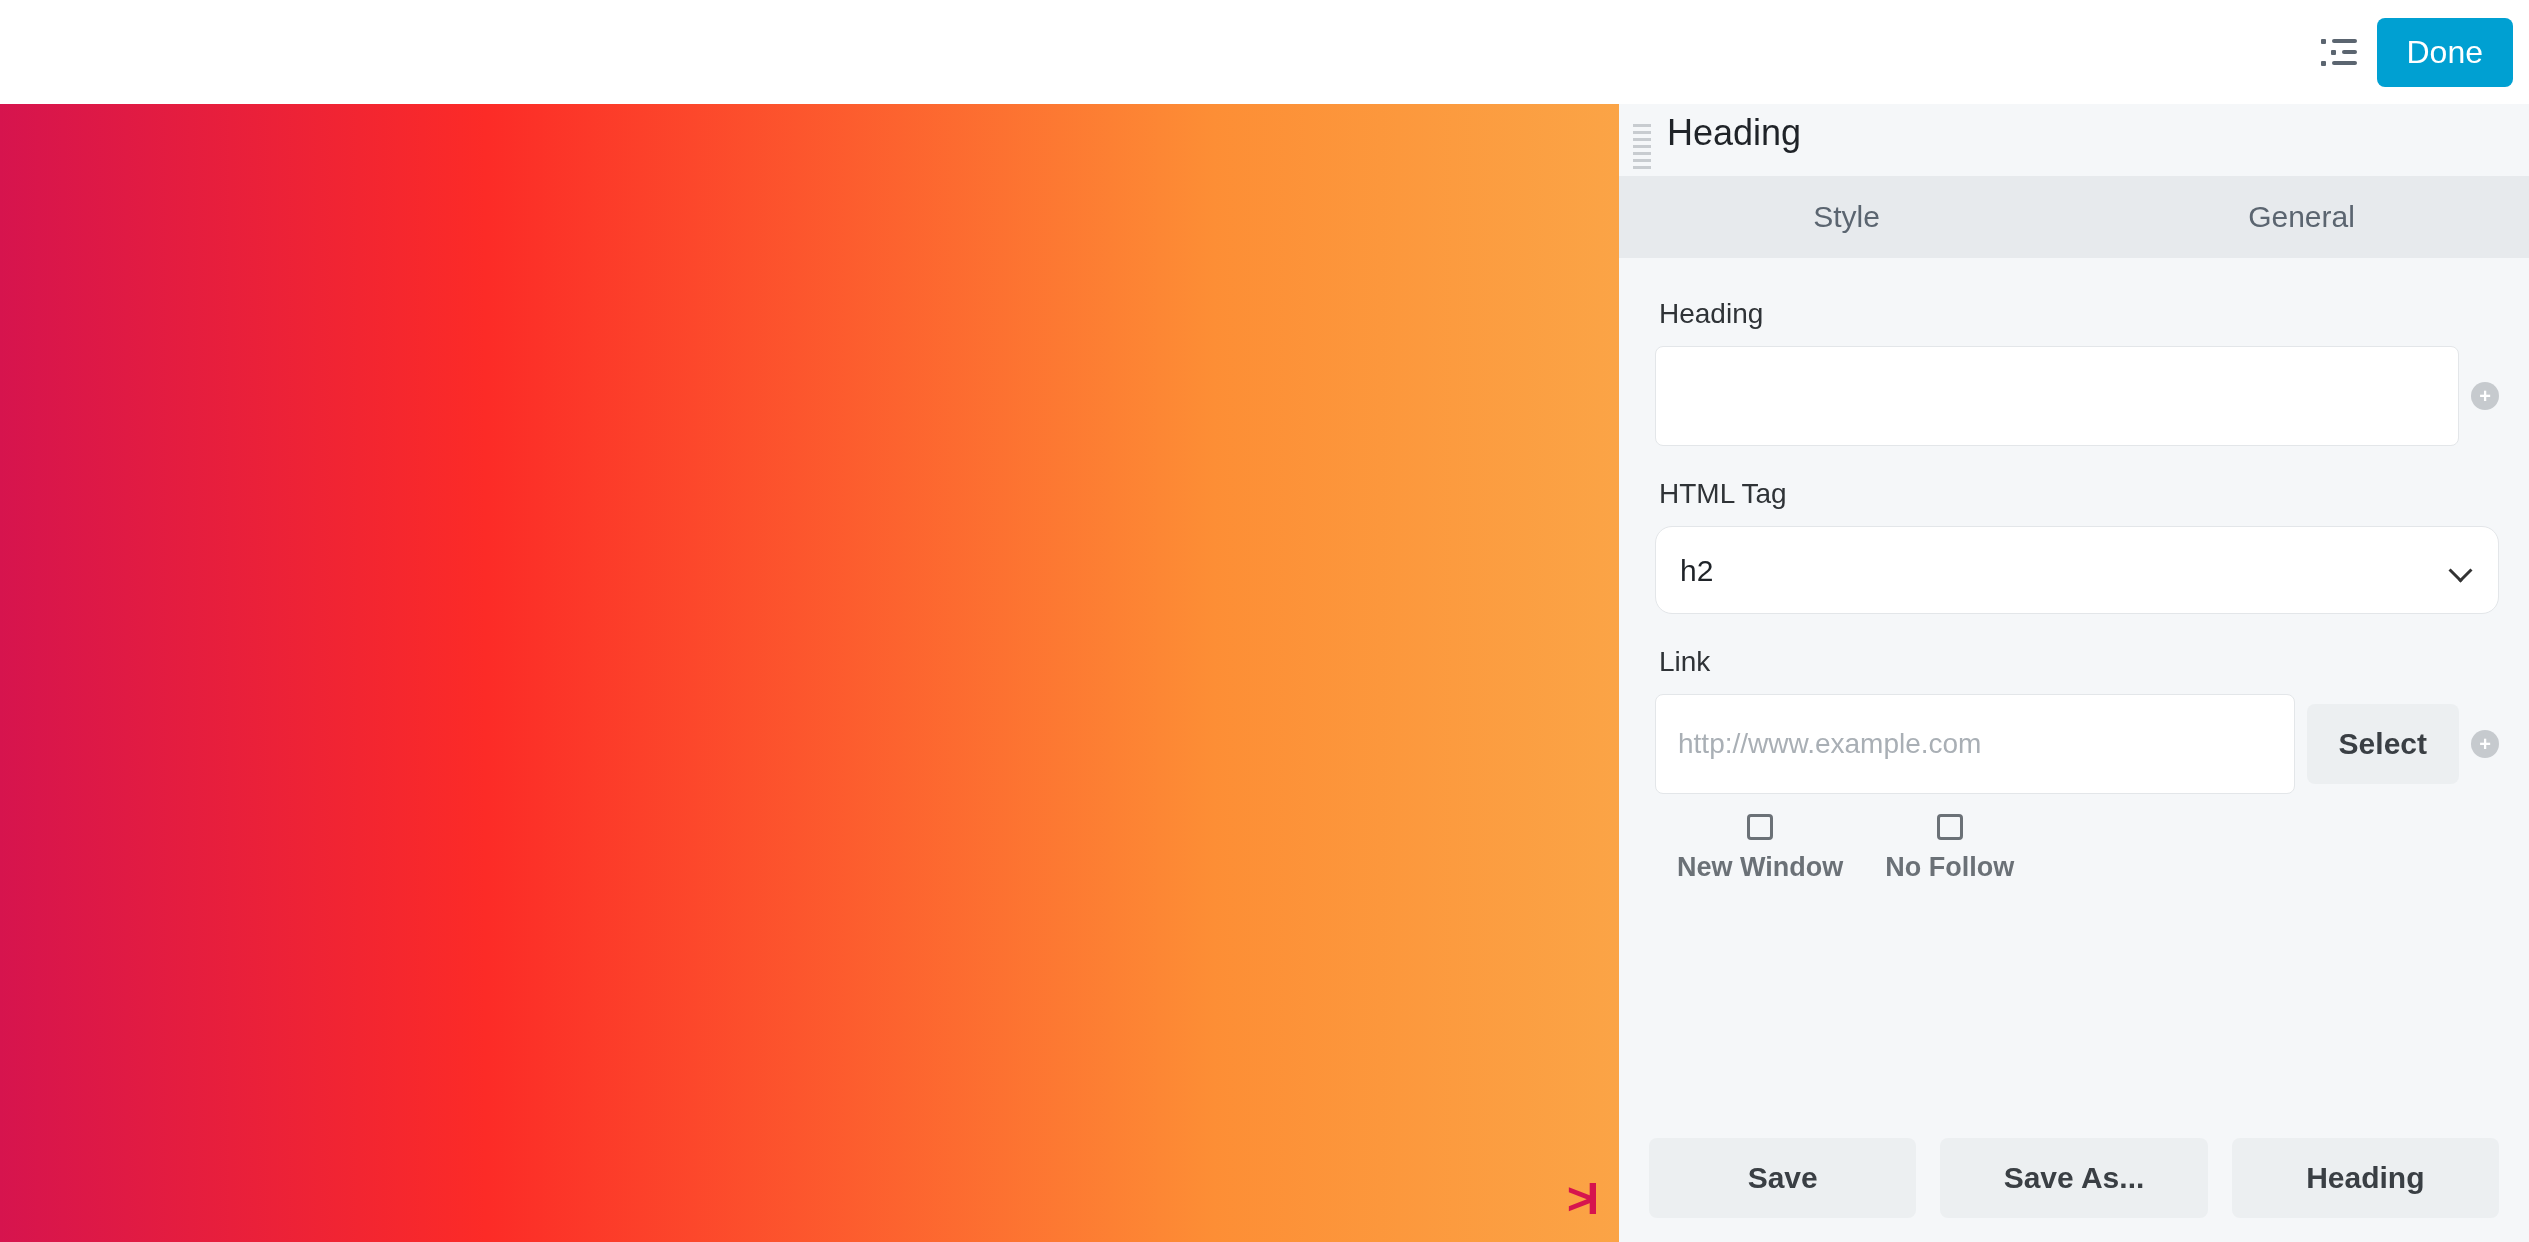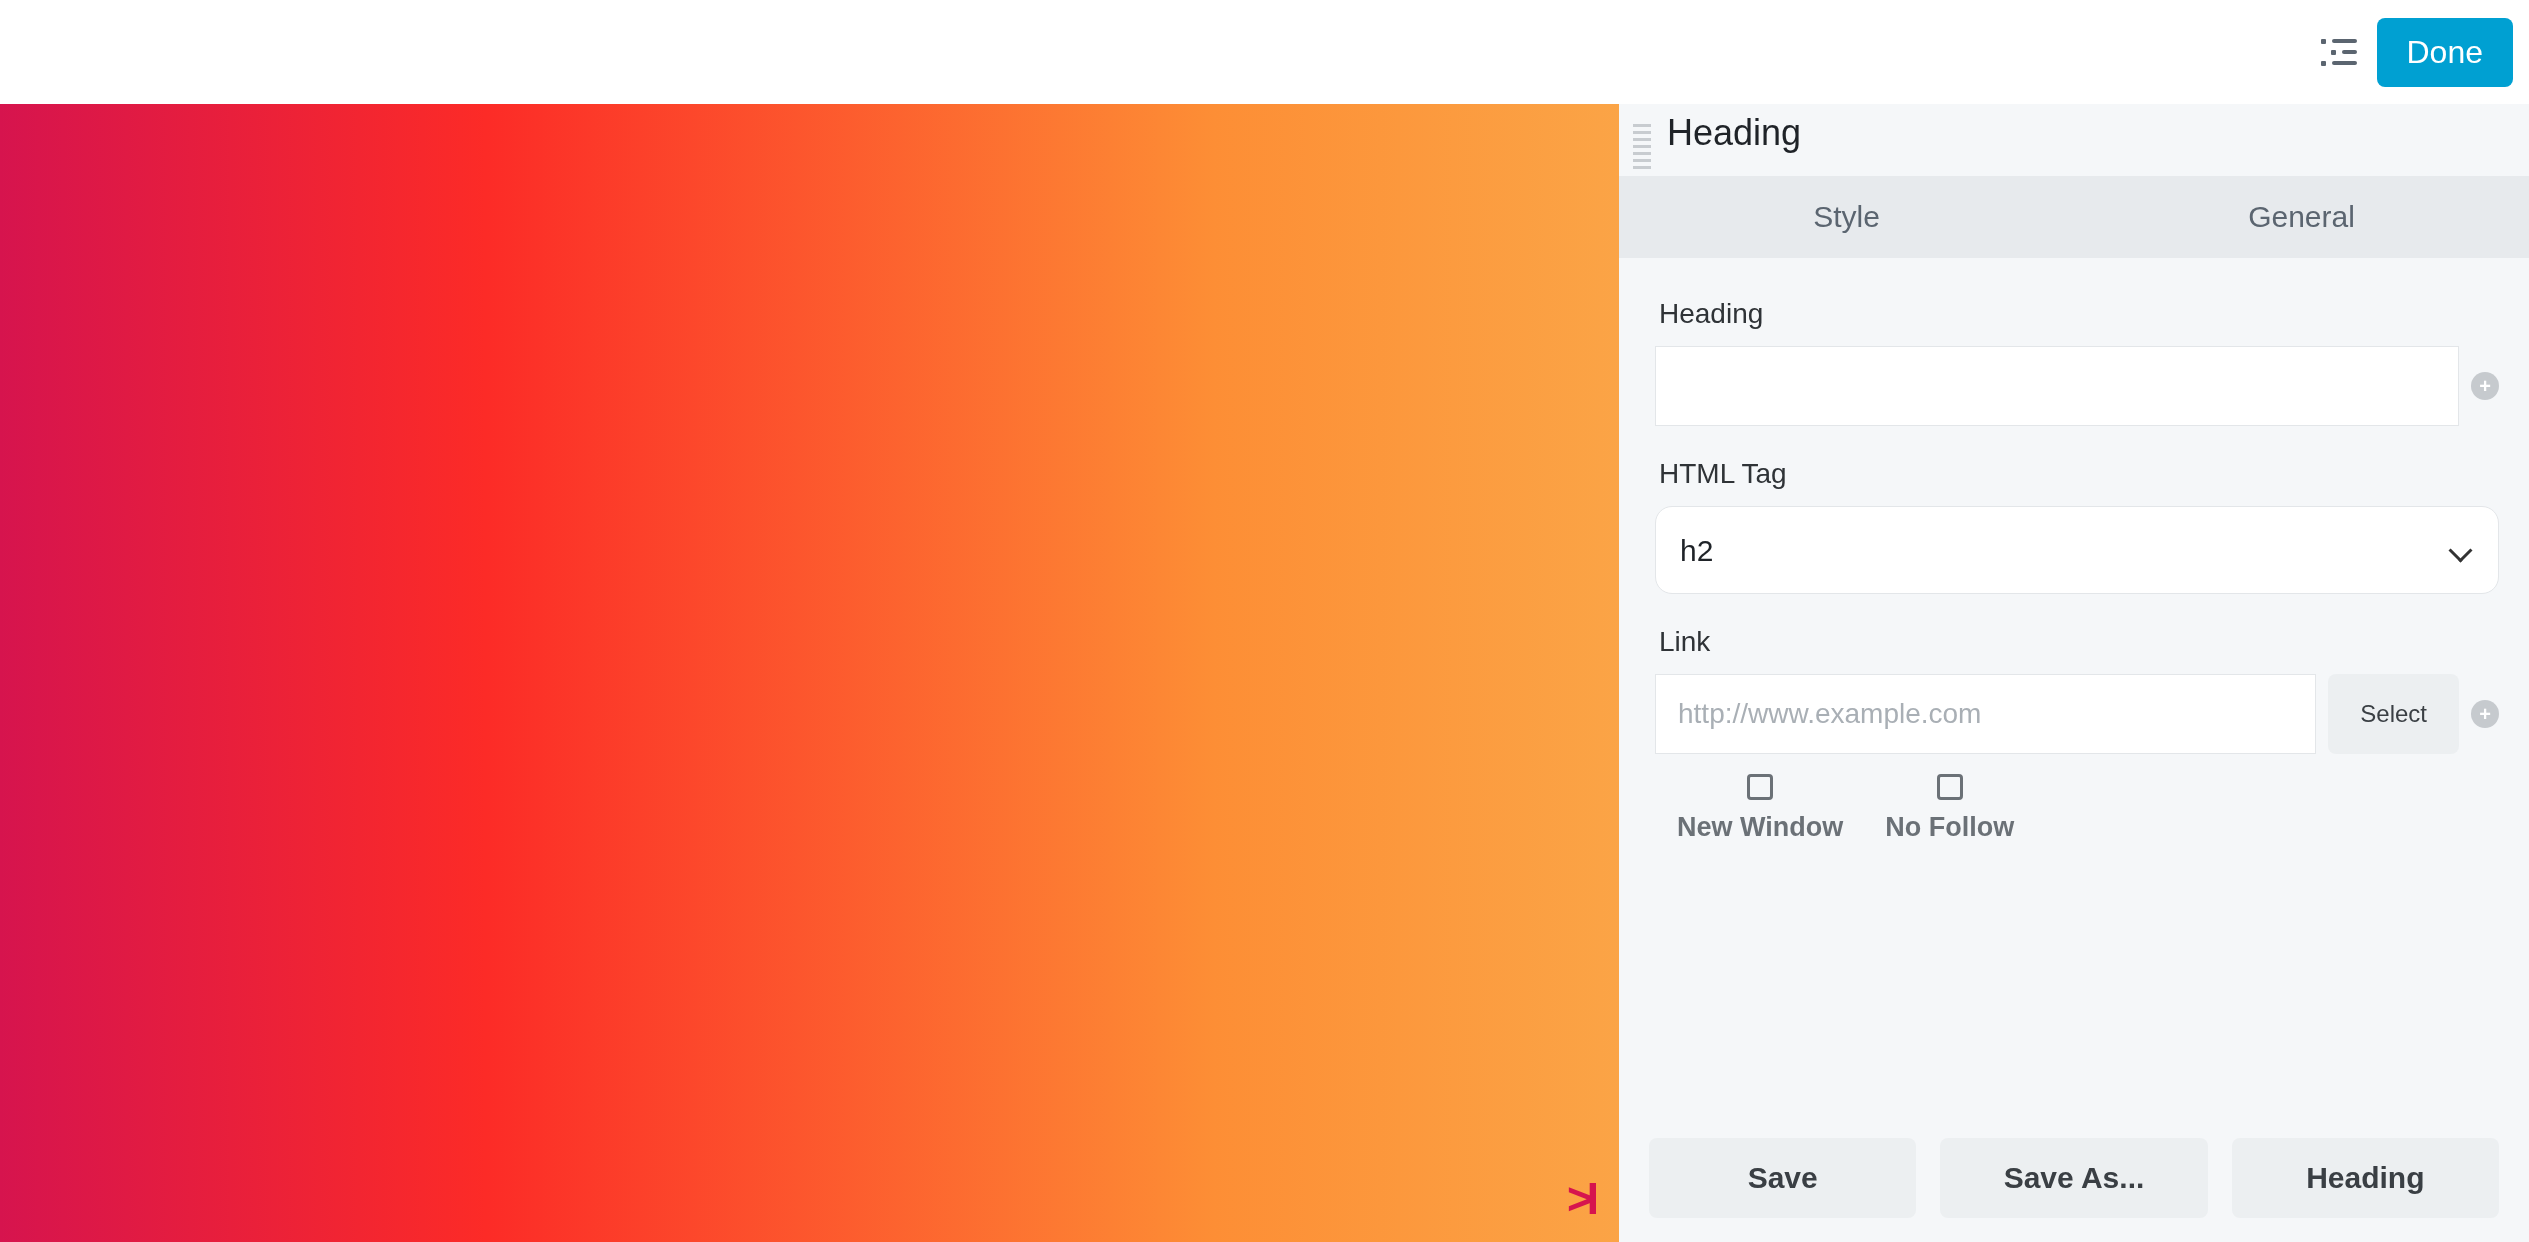--- a/index.html
+++ b/index.html
@@ -28,29 +28,29 @@
 .module-title { font-size: 36px; font-weight: 500; color: #1f2328; padding: 8px 0 22px 48px; }
 
 .sub-tabs { display: flex; background: #e7eaed; }
 .sub-tabs .stab { flex: 1; text-align: center; font-size: 30px; font-weight: 500; padding: 24px 0; color: #5b6570; cursor: pointer; }
 .sub-tabs .stab.active { background: #fff; color: #0086b0; }
 
 .form-area { padding: 40px 30px 20px 36px; flex: 1; overflow: auto; }
 .field-group { margin-bottom: 32px; }
 .field-label { font-size: 28px; color: #2f3337; margin-bottom: 16px; display: block; padding-left: 4px; }
 .input-row { display: flex; align-items: center; gap: 12px; }
-.text-input { flex: 1; height: 80px; border: 1px solid #e3e6e9; border-radius: 0; background: #fff; font-size: 28px; padding: 0 22px; color: #333; }
+.text-input { flex: 1; height: 100px; border: 1px solid #e3e6e9; border-radius: 8px; background: #fff; font-size: 28px; padding: 0 22px; color: #333; }
 .text-input::placeholder { color: #a9afb5; }
 .plus-circle { width: 28px; height: 28px; border-radius: 50%; background: #c6cace; color: #fff; display: flex; align-items: center; justify-content: center; font-size: 20px; font-weight: 700; cursor: pointer; flex-shrink: 0; }
 
 .select-wrap { position: relative; }
 .select-input { width: 100%; height: 88px; border: 1px solid #e3e6e9; border-radius: 17px; background: #fff; font-size: 30px; padding: 0 24px; appearance: none; cursor: pointer; color: #1f2328; }
 .select-wrap::after { content: ""; position: absolute; right: 30px; top: 36px; width: 14px; height: 14px; border-right: 3px solid #333; border-bottom: 3px solid #333; transform: rotate(45deg); pointer-events: none; }
 
-.select-btn { background: #eceff1; border: none; border-radius: 8px; font-size: 24px; font-weight: 400; color: #3a3f44; padding: 0 32px; height: 80px; cursor: pointer; }
+.select-btn { background: #eceff1; border: none; border-radius: 8px; font-size: 30px; font-weight: 700; color: #3a3f44; padding: 0 32px; height: 80px; cursor: pointer; }
 
 .check-row { display: flex; gap: 42px; padding: 20px 0 0 22px; }
 .check-item { display: flex; align-items: center; gap: 12px; cursor: pointer; flex-direction: column; }
 .check-box { width: 26px; height: 26px; border: 3px solid #6b7177; border-radius: 4px; }
 .check-label { font-size: 27px; font-weight: 700; color: #6b7177; }
 
 .footer-btns { display: flex; gap: 24px; padding: 16px 30px 24px 30px; }
 .footer-btns .fbtn { flex: 1; height: 80px; background: #eceff1; border: none; border-radius: 8px; font-size: 30px; font-weight: 600; color: #3a3f44; cursor: pointer; }
 </style>
 </head>

